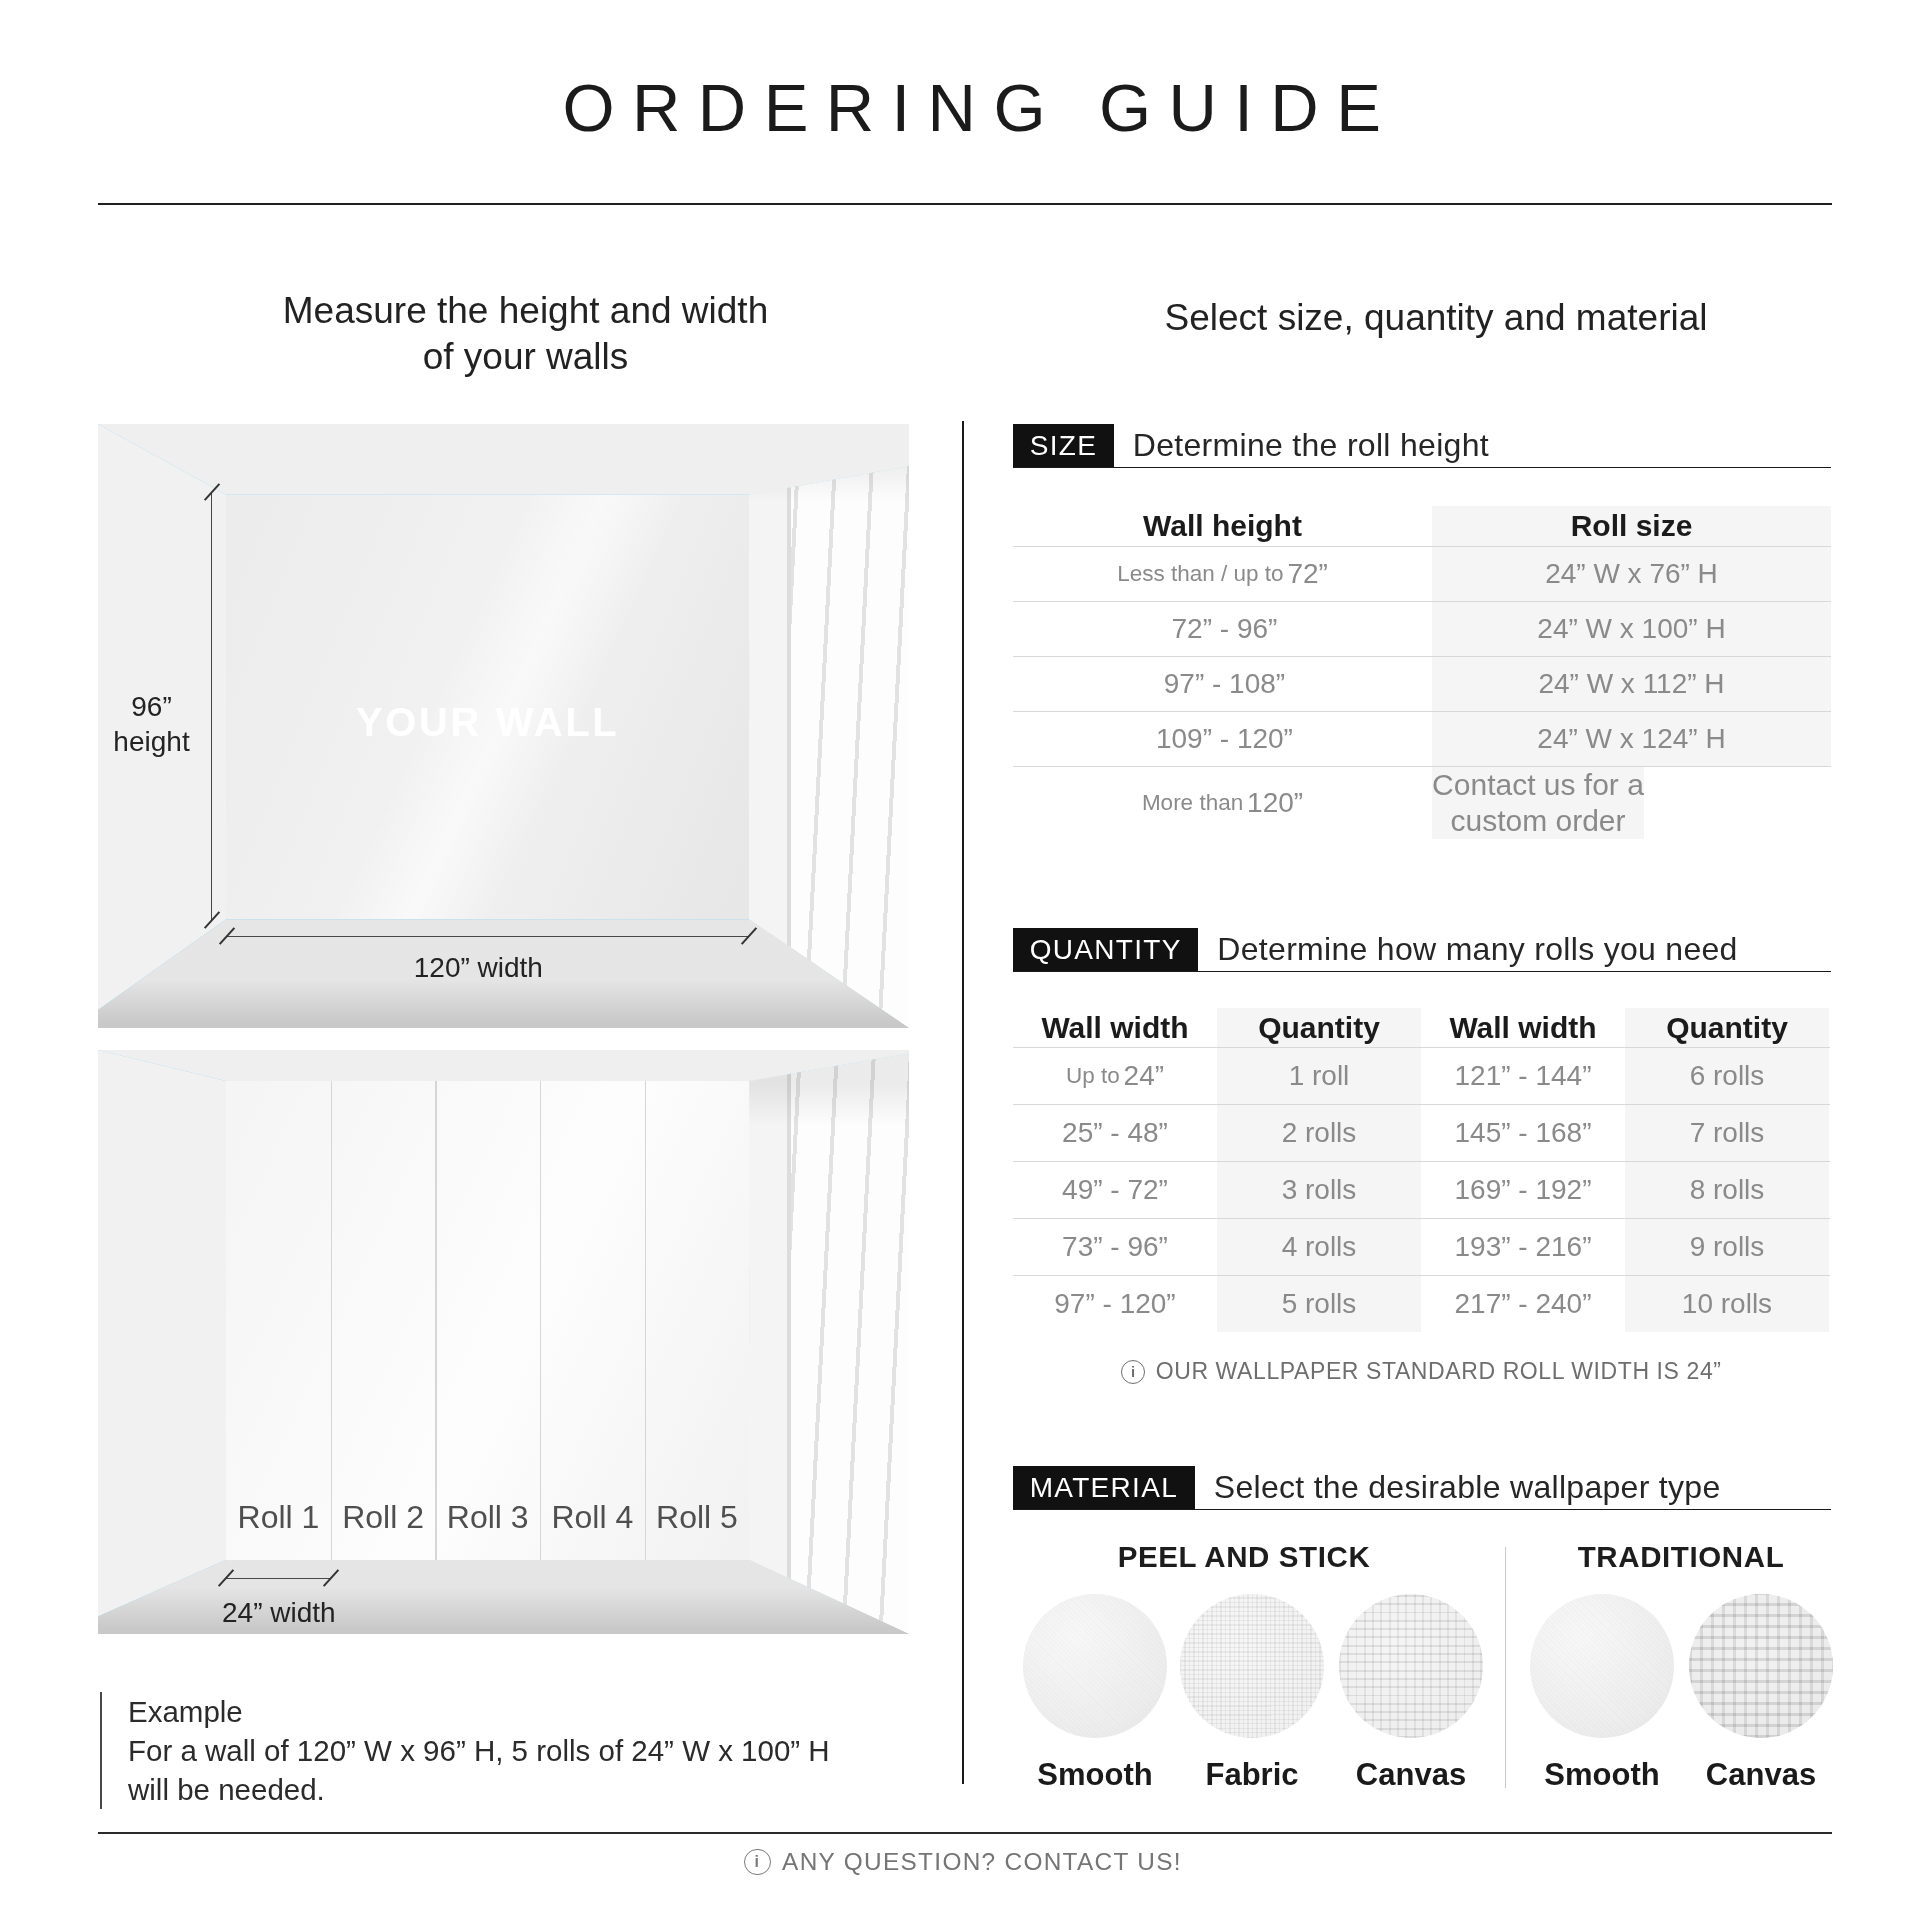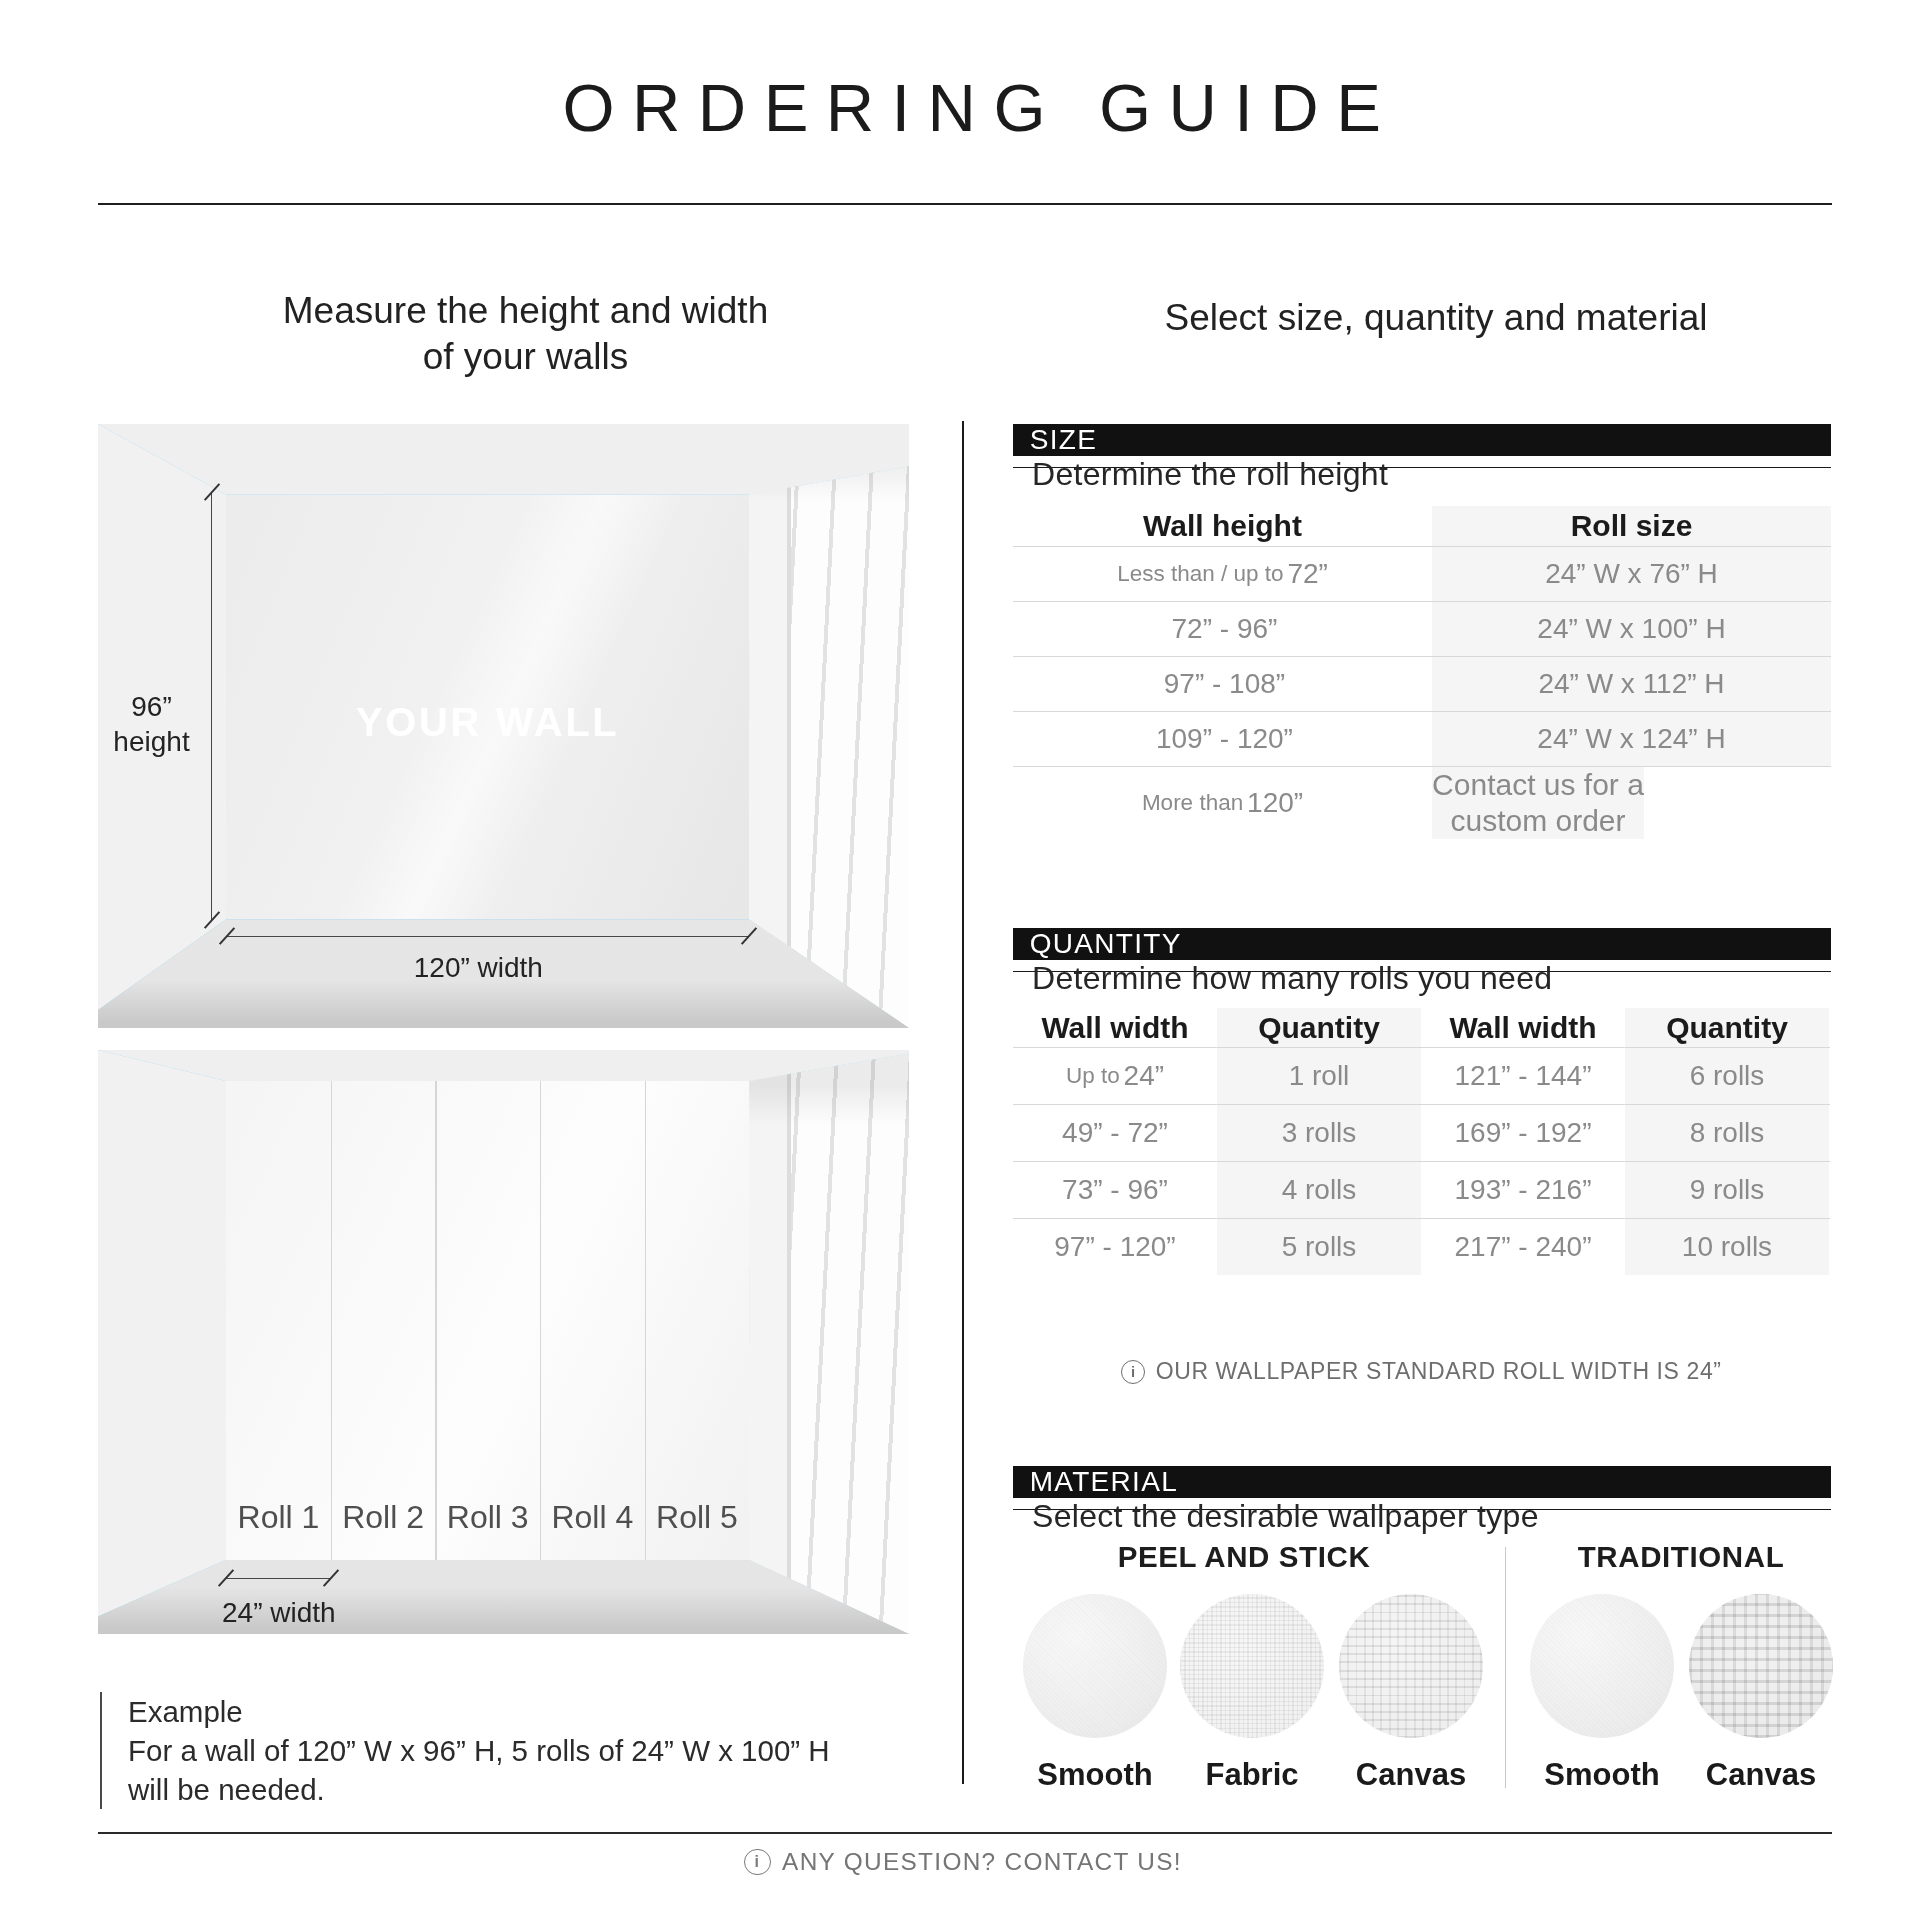--- a/index.html
+++ b/index.html
@@ -70,21 +70,21 @@
   #label-96{left:6.6%;top:49.6%;transform:translate(-50%,-50%);}
   #label-120{left:46.9%;top:89.9%;transform:translate(-50%,-50%);white-space:nowrap;}
   #label-24{left:22.3%;top:96.3%;transform:translate(-50%,-50%);white-space:nowrap;}
 
   
   .example{left:100px;top:1692px;width:835px;border-left:2.6px solid #4a4a4a;
     padding-left:26px;font-size:29.5px;line-height:39px;color:#2b2b2b;}
 
   
   .badge-row{position:absolute;left:1013px;width:818px;height:43px;
-    border-bottom:1.9px solid #1a1a1a;display:flex;align-items:stretch;flex-direction:column;}
+    border-bottom:1.9px solid #1a1a1a;display:flex;align-items:stretch;}
   #size-row{top:424px;} #qty-row{top:928px;} #mat-row{top:1466px;}
   .badge{background:#111111;color:#ffffff;display:flex;align-items:center;
     padding:0 16.7px;font-size:28px;font-weight:500;letter-spacing:1.3px;}
   .badge-sub{display:flex;align-items:center;margin-left:19px;font-size:32px;
     color:#262626;letter-spacing:0.3px;white-space:nowrap;}
 
   
   .table{position:absolute;left:1013px;}
   #size-table{top:506px;width:818px;}
   #qty-table{top:1008px;width:817px;}
@@ -257,20 +257,26 @@
     <div class="t-row">
       <div class="cell val qc qr">
           <span class="pfx">Up to </span>
           <span>24”</span>
         </div>
       <div class="cell val qc qr shade">1 roll</div>
       <div class="cell val qc qr">121” - 144”</div>
       <div class="cell val qc qr shade">6 rolls</div>
     </div>
     <div class="t-row">
+      <div class="cell val qc qr">25” - 48”</div>
+      <div class="cell val qc qr shade">2 rolls</div>
+      <div class="cell val qc qr">145” - 168”</div>
+      <div class="cell val qc qr shade">7 rolls</div>
+    </div>
+    <div class="t-row">
       <div class="cell val qc qr">49” - 72”</div>
       <div class="cell val qc qr shade">3 rolls</div>
       <div class="cell val qc qr">169” - 192”</div>
       <div class="cell val qc qr shade">8 rolls</div>
     </div>
     <div class="t-row">
       <div class="cell val qc qr">73” - 96”</div>
       <div class="cell val qc qr shade">4 rolls</div>
       <div class="cell val qc qr">193” - 216”</div>
       <div class="cell val qc qr shade">9 rolls</div>

